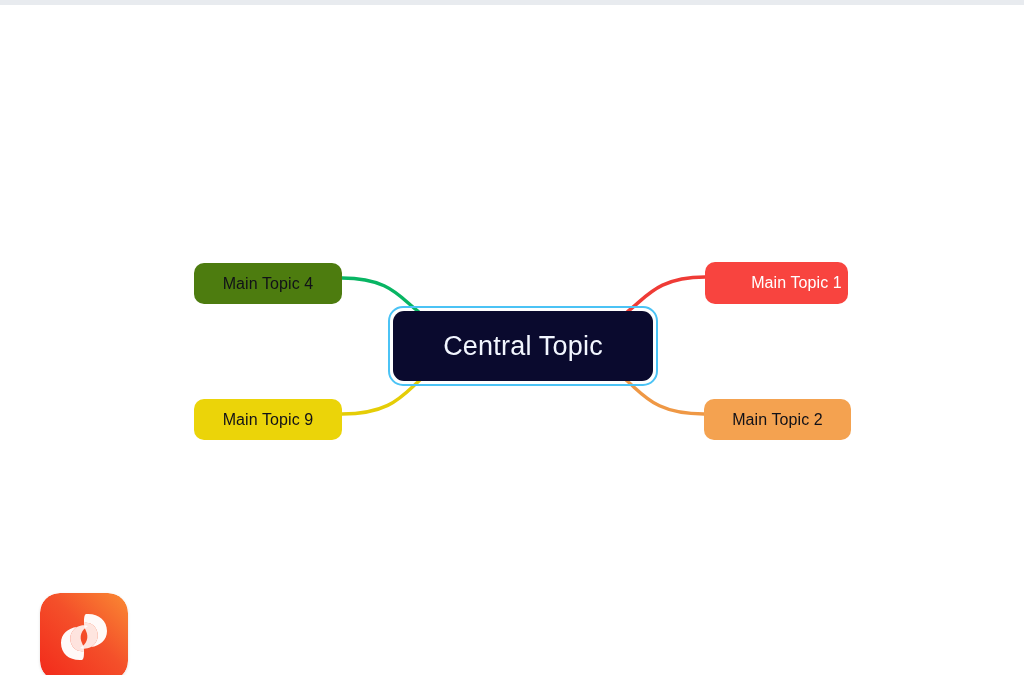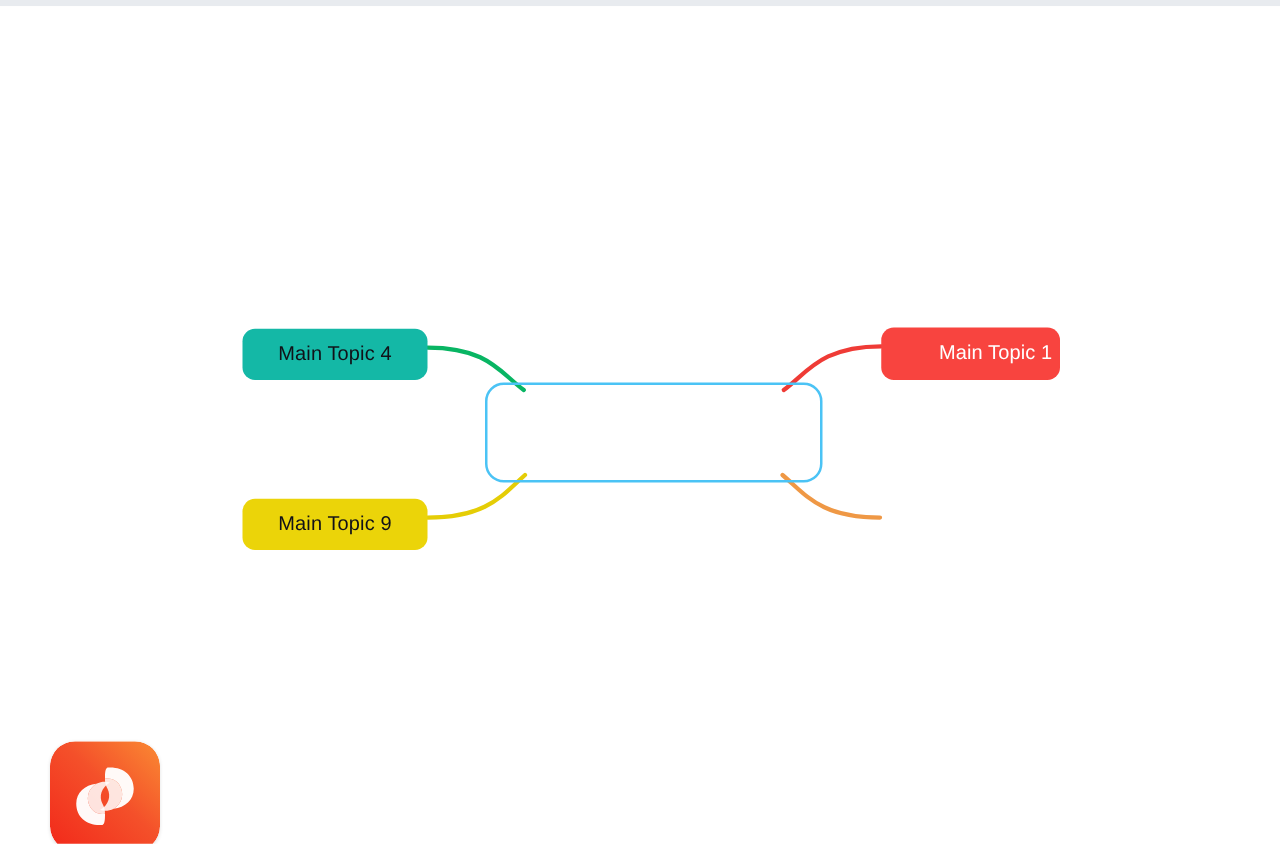--- a/index.html
+++ b/index.html
@@ -90,21 +90,21 @@
     z-index: 4;
     white-space: nowrap;
   }
   .topic .label {
     font-size: 16px;
     font-weight: 500;
     line-height: 1;
     letter-spacing: 0.1px;
   }
 
-  .topic-green  { left: 194px; top: 258px; width: 148px; height: 41px; background: #14b8a6; }
+  .topic-green  { left: 194px; top: 258px; width: 148px; height: 41px; background: #4d7c0f; }
   .topic-yellow { left: 194px; top: 394px; width: 148px; height: 41px; background: #ebd409; }
   .topic-red    { left: 705px; top: 257px; width: 143px; height: 42px; background: #f8443f; padding-left: 40px; }
   .topic-orange { left: 704px; top: 394px; width: 147px; height: 41px; background: #f4a250; }
 
   .txt-dark  { color: #111118; }
   .txt-light { color: #ffffff; }
 
   
   .app-icon {
     position: absolute;
@@ -131,33 +131,39 @@
     <path d="M 342 273 C 390 273 400 293 419 307" fill="none" stroke="#08b563" stroke-width="3.4" stroke-linecap="round"></path>
 
     <path d="M 342 409 C 390 409 402 391 420 375" fill="none" stroke="#e5cd06" stroke-width="3.4" stroke-linecap="round"></path>
 
     <path d="M 627 307 C 646 293 657 272 705 272" fill="none" stroke="#ef3b36" stroke-width="3.4" stroke-linecap="round"></path>
 
     <path d="M 626 375 C 645 391 656 409 704 409" fill="none" stroke="#ef9845" stroke-width="3.4" stroke-linecap="round"></path>
   </svg>
 
   <div class="selection-ring"></div>
+  <div class="central-topic">
+    <span class="label">Central Topic</span>
+  </div>
 
   <div class="topic topic-green">
     <span class="label txt-dark">Main Topic 4</span>
   </div>
 
   <div class="topic topic-yellow">
     <span class="label txt-dark">Main Topic 9</span>
   </div>
 
   <div class="topic topic-red">
     <span class="label txt-light">Main Topic 1</span>
   </div>
 
+  <div class="topic topic-orange">
+    <span class="label txt-dark">Main Topic 2</span>
+  </div>
 
   <div class="app-icon">
     <svg viewBox="0 0 88 88" width="88" height="88">
       <defs>
         <linearGradient id="xmindGrad" x1="0" y1="1" x2="1" y2="0">
           <stop offset="0%" stop-color="#f2281a"></stop>
           <stop offset="55%" stop-color="#f4502a"></stop>
           <stop offset="100%" stop-color="#fa8a33"></stop>
         </linearGradient>
       </defs>

